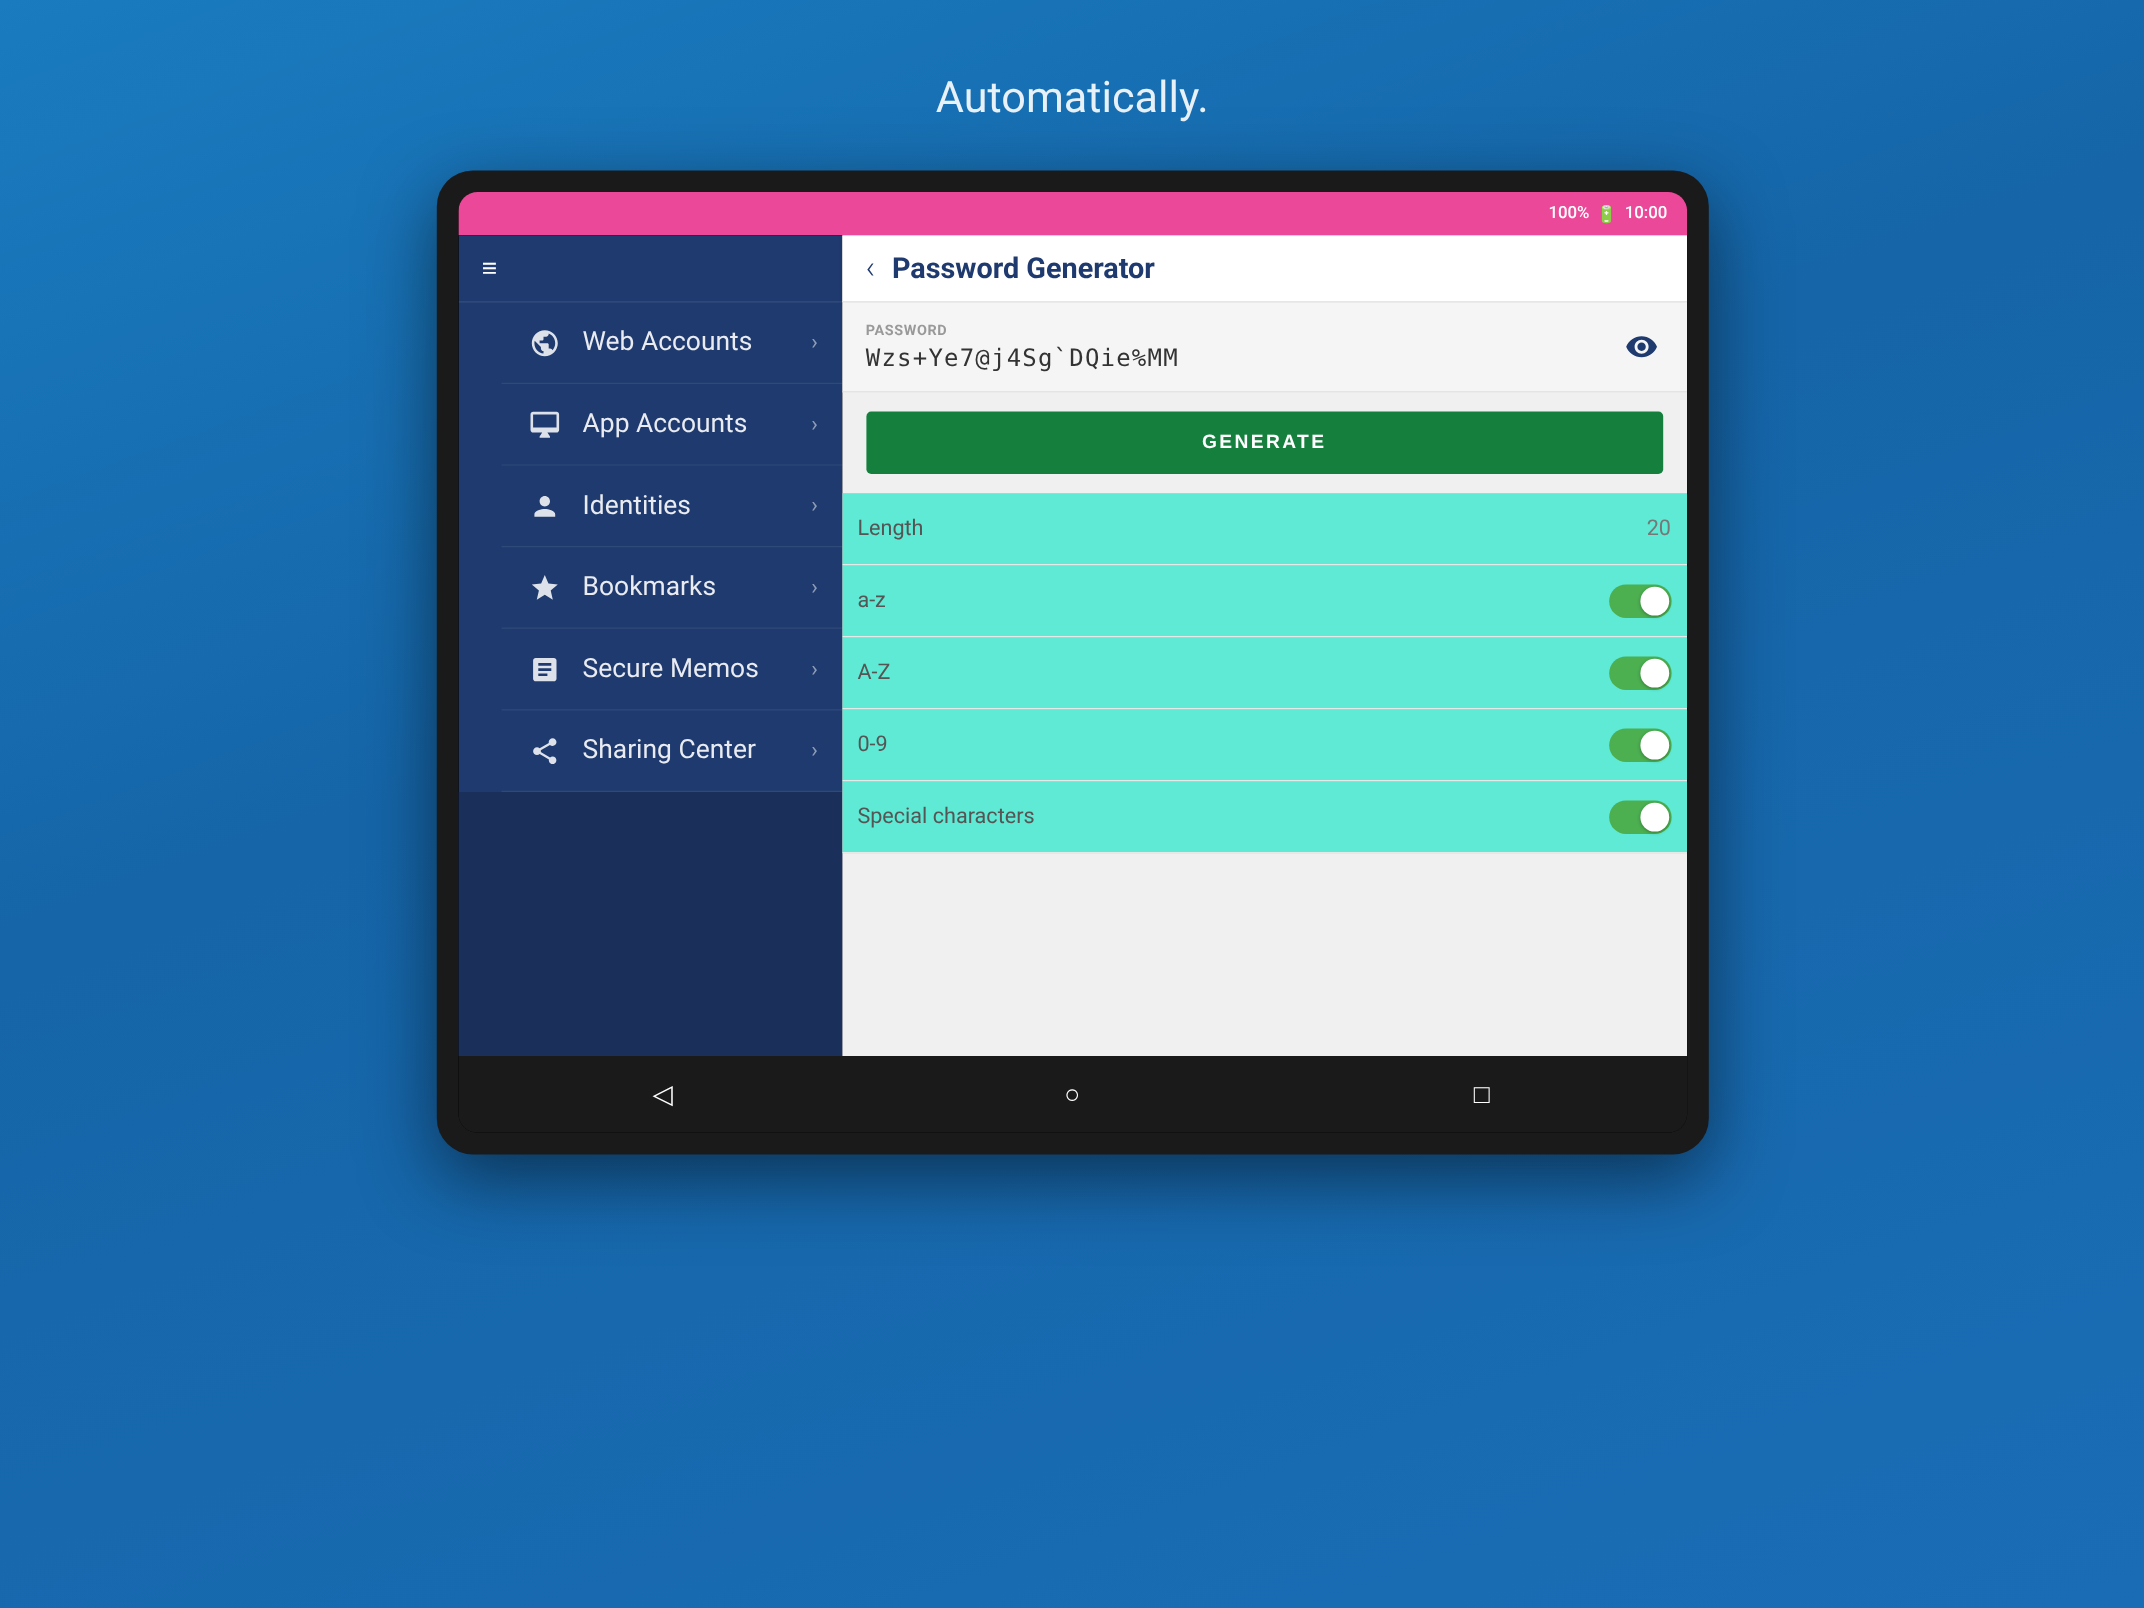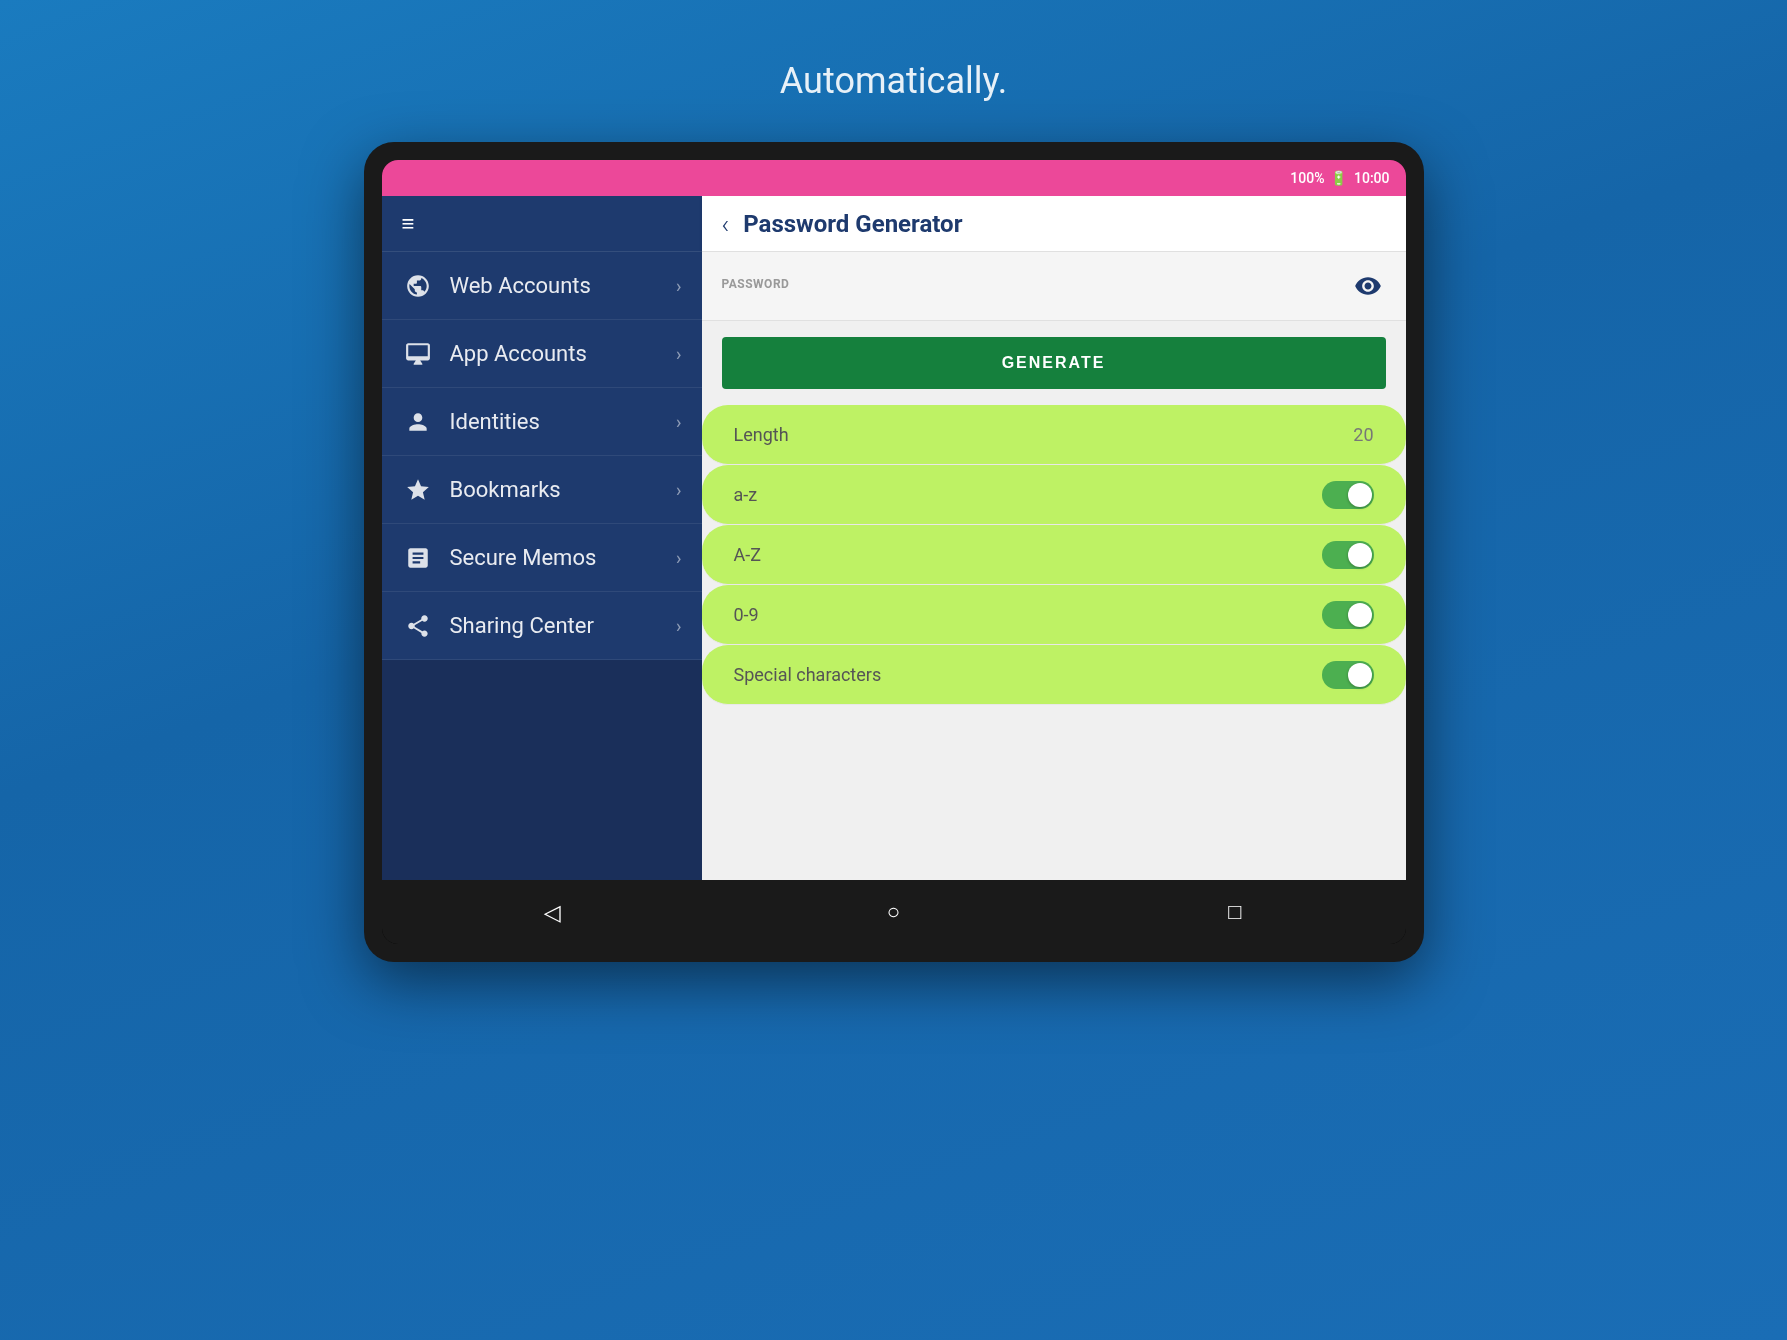--- a/index.html
+++ b/index.html
@@ -98,20 +98,21 @@
 
     .sidebar-item {
       display: flex;
       align-items: center;
       padding: 0 20px;
       height: 68px;
       color: white;
       border-bottom: 1px solid rgba(255,255,255,0.08);
       cursor: pointer;
       position: relative;
+      margin-left: 36px;
     }
 
     .sidebar-icon {
       width: 32px;
       height: 32px;
       display: flex;
       align-items: center;
       justify-content: center;
       margin-right: 16px;
       flex-shrink: 0;
@@ -234,28 +235,27 @@
       font-size: 16px;
       font-weight: 700;
       letter-spacing: 2px;
       cursor: pointer;
       width: calc(100% - 40px);
       display: block;
     }
 
     
     .option-row {
-      background: #bef264;
+      background: #5eead4;
       display: flex;
       align-items: center;
       justify-content: space-between;
-      padding: 0 32px;
+      padding: 0 13px;
       height: 60px;
       border-bottom: 1px solid #e8e8e8;
-      border-radius: 26px;
     }
 
     .option-label {
       font-size: 18px;
       color: #555;
     }
 
     .option-value {
       font-size: 18px;
       color: #777;
@@ -395,20 +395,21 @@
         <div class="main-header">
           <span class="back-btn">‹</span>
           <span class="main-title">Password Generator</span>
         </div>
 
         <div class="main-body">
 
           <div class="password-section">
             <div class="password-block">
               <div class="password-label">PASSWORD</div>
+              <div class="password-value">Wzs+Ye7@j4Sg`DQie%MM</div>
             </div>
             <div class="eye-icon">
               <svg viewBox="0 0 24 24" fill="#1e3a6e">
                 <path d="M12 4.5C7 4.5 2.73 7.61 1 12c1.73 4.39 6 7.5 11 7.5s9.27-3.11 11-7.5c-1.73-4.39-6-7.5-11-7.5zM12 17c-2.76 0-5-2.24-5-5s2.24-5 5-5 5 2.24 5 5-2.24 5-5 5zm0-8c-1.66 0-3 1.34-3 3s1.34 3 3 3 3-1.34 3-3-1.34-3-3-3z"></path>
                 <circle cx="12" cy="12" r="1.5" fill="#1e3a6e"></circle>
               </svg>
             </div>
           </div>
 
           <button class="generate-btn">GENERATE</button>

